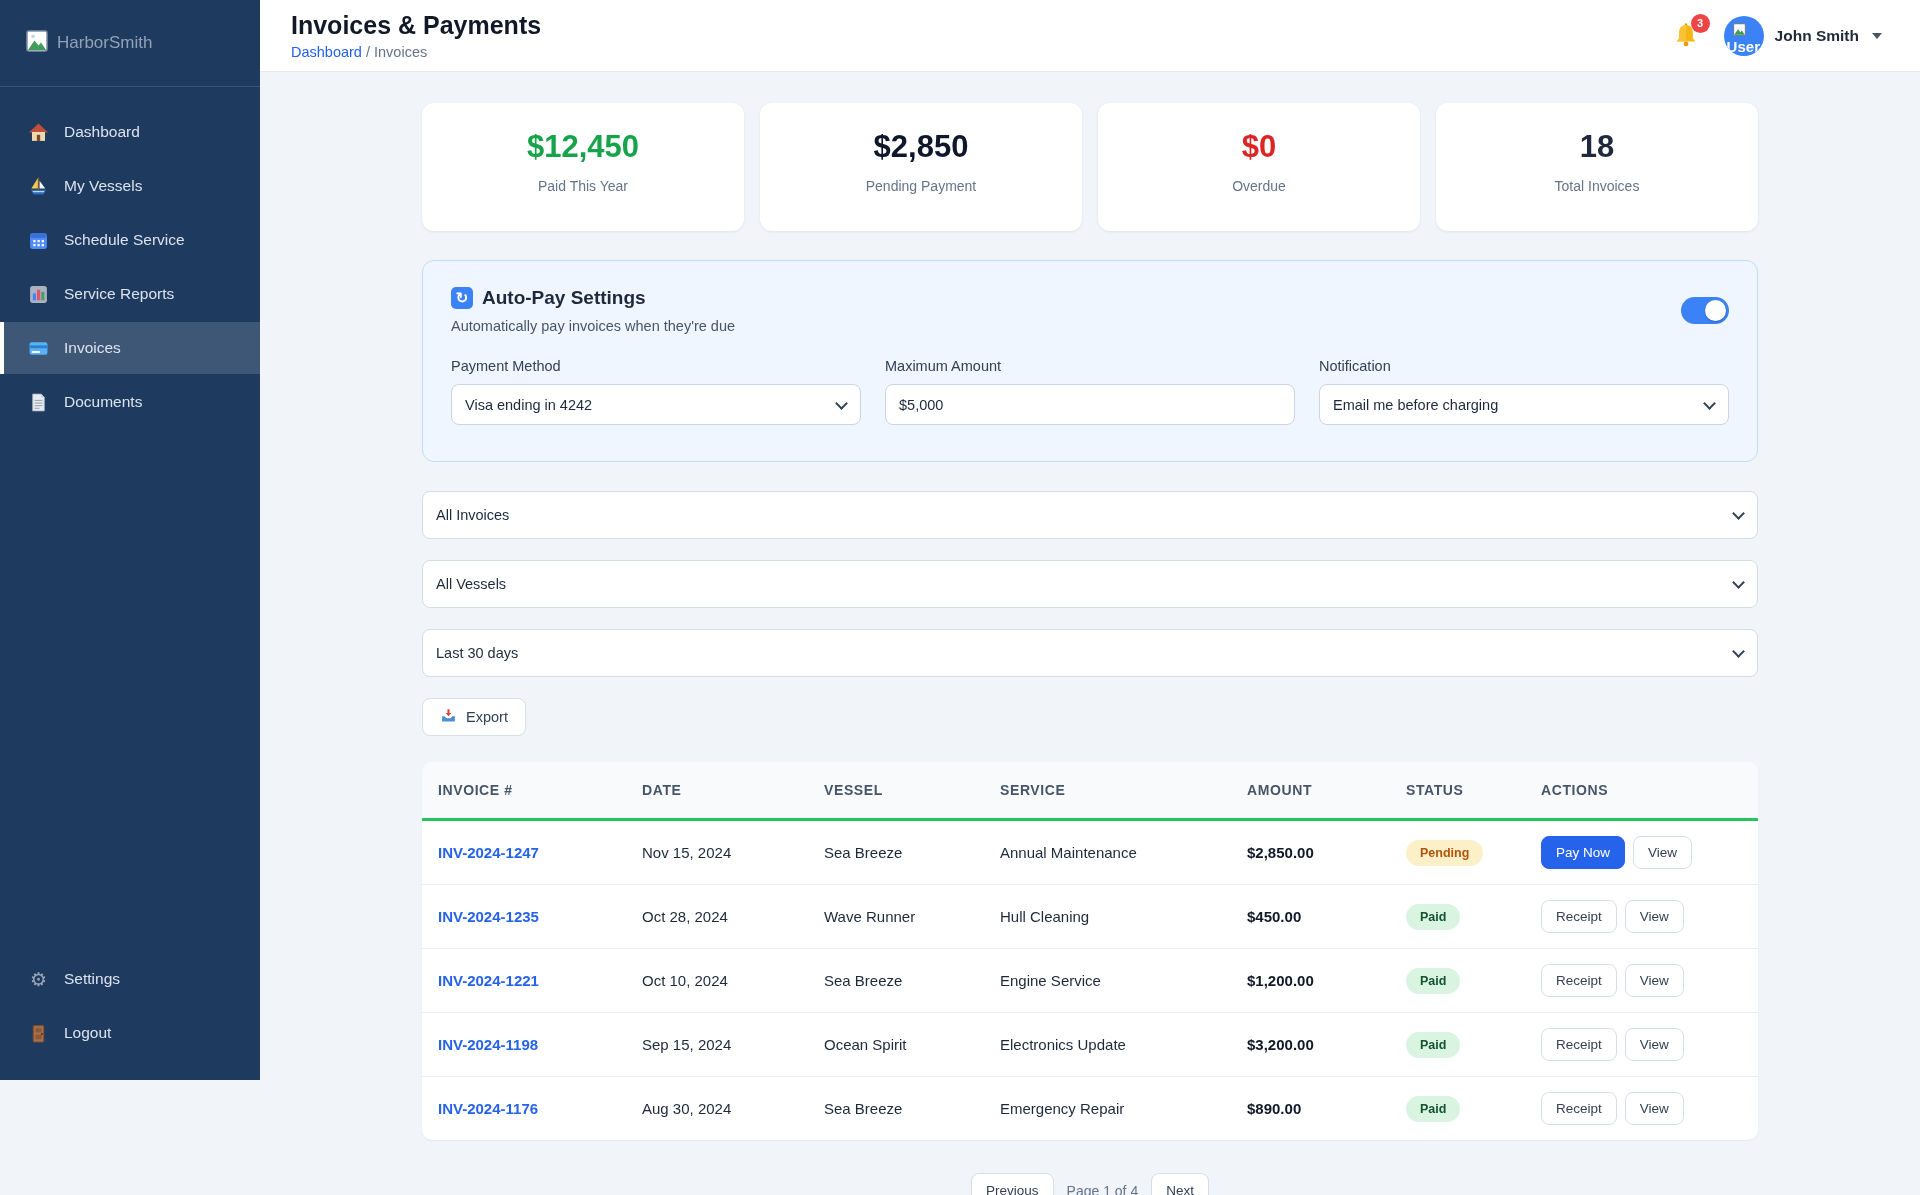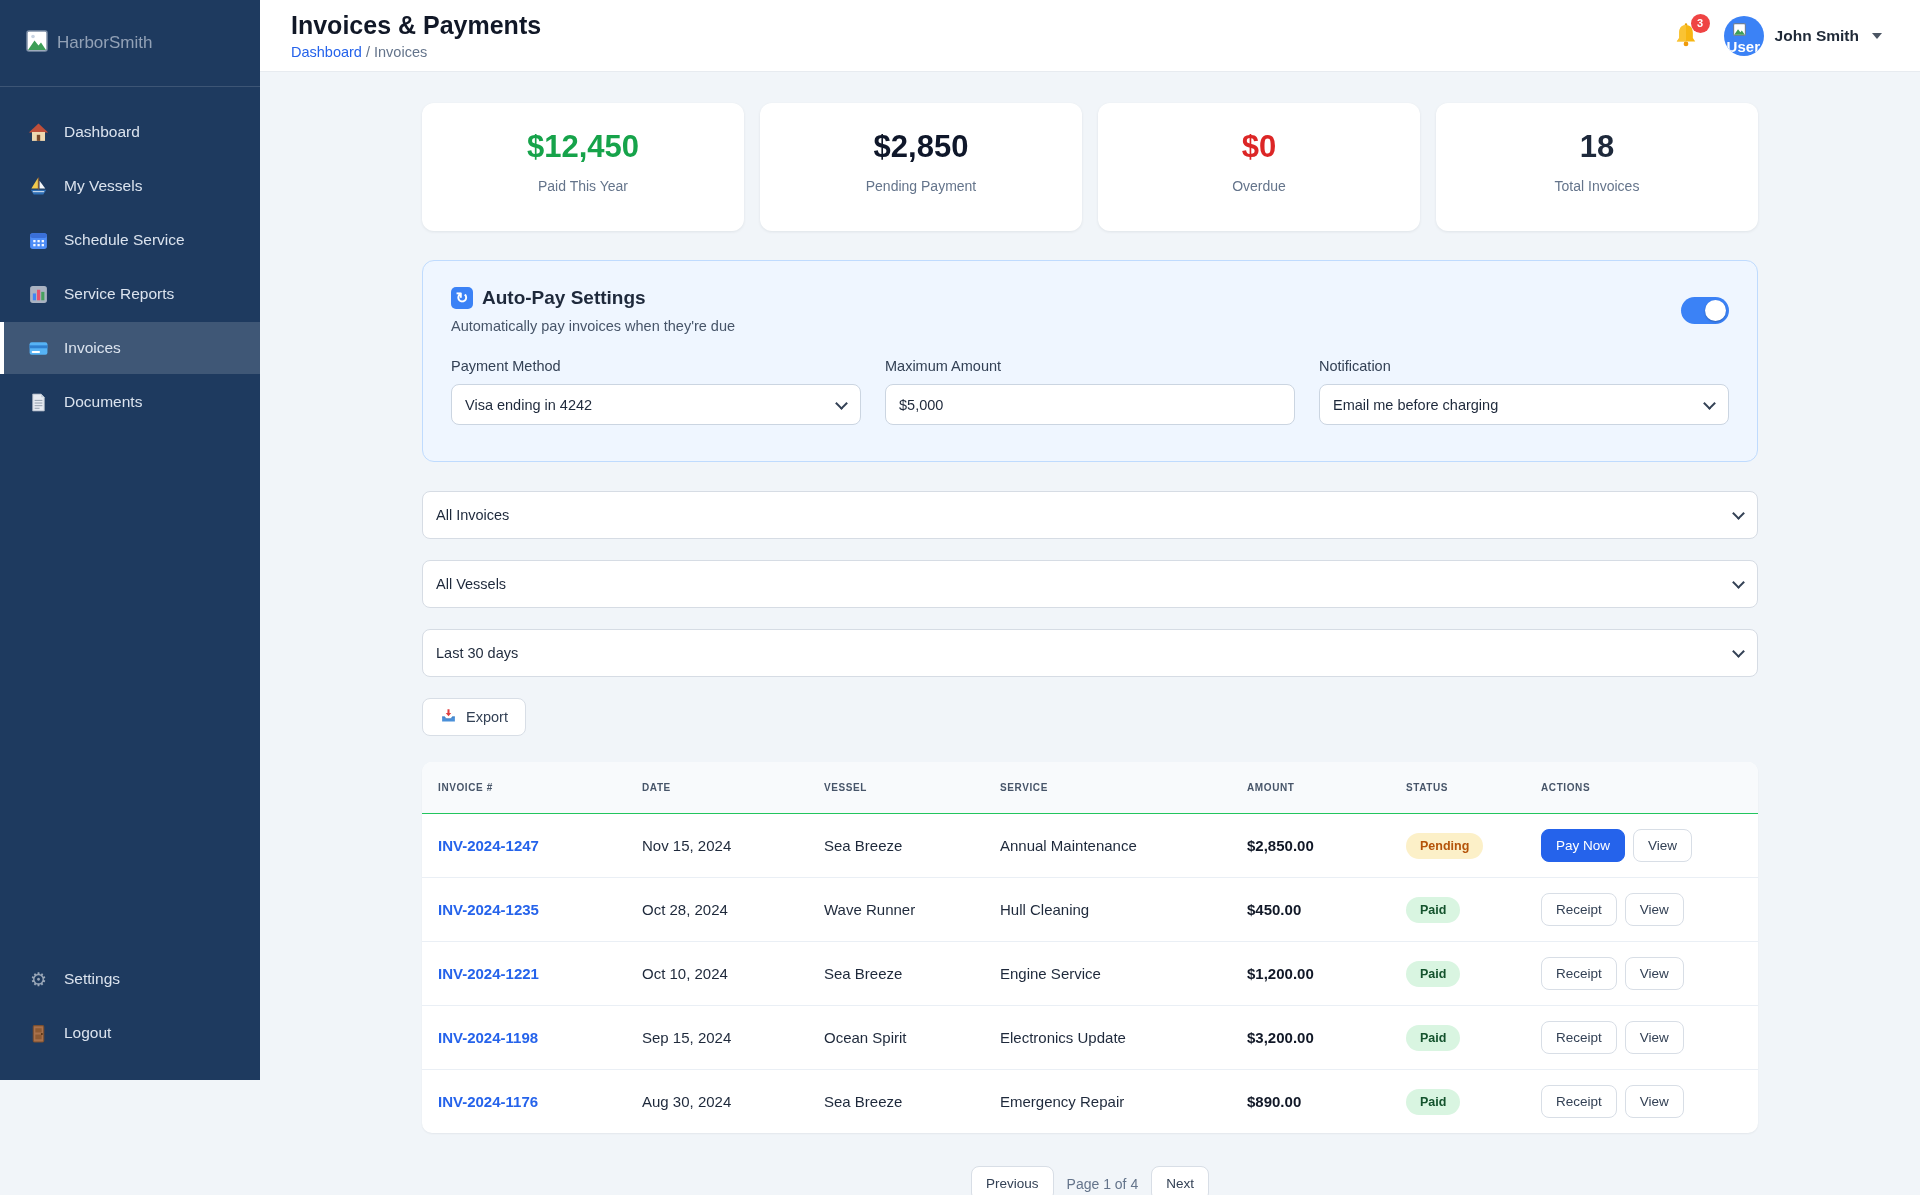--- a/index.html
+++ b/index.html
@@ -146,22 +146,22 @@
 
   
   .table-card {
     margin-top:26px; background:#fff; border-radius:10px;
     box-shadow:0 1px 2px rgba(15,23,42,0.06);
     overflow:hidden;
   }
   table { width:100%; border-collapse:collapse; }
   th {
     text-align:left; background:#f8fafc;
-    padding:20px 16px; font-size:10px; color:#475569;
-    letter-spacing:0.6px; border-bottom:1px solid #22c55e;
+    padding:20px 16px; font-size:14px; color:#475569;
+    letter-spacing:0.6px; border-bottom:3px solid #22c55e;
   }
   td { padding:0 16px; height:63px; font-size:15px; color:#1e293b; border-bottom:1px solid #eaeff5; }
   tr:last-child td { border-bottom:none;margin-left:12px; }
   .td-invoice { color:#2563eb; font-weight:bold; cursor:pointer; }
   .td-amount { font-weight:bold; color:#111827; }
   .badge {
     display:inline-block; padding:6px 14px; border-radius:999px;
     font-size:12.5px; font-weight:bold;
   }
   .badge-pending { background:#fcf0c8; color:#b45309; }

